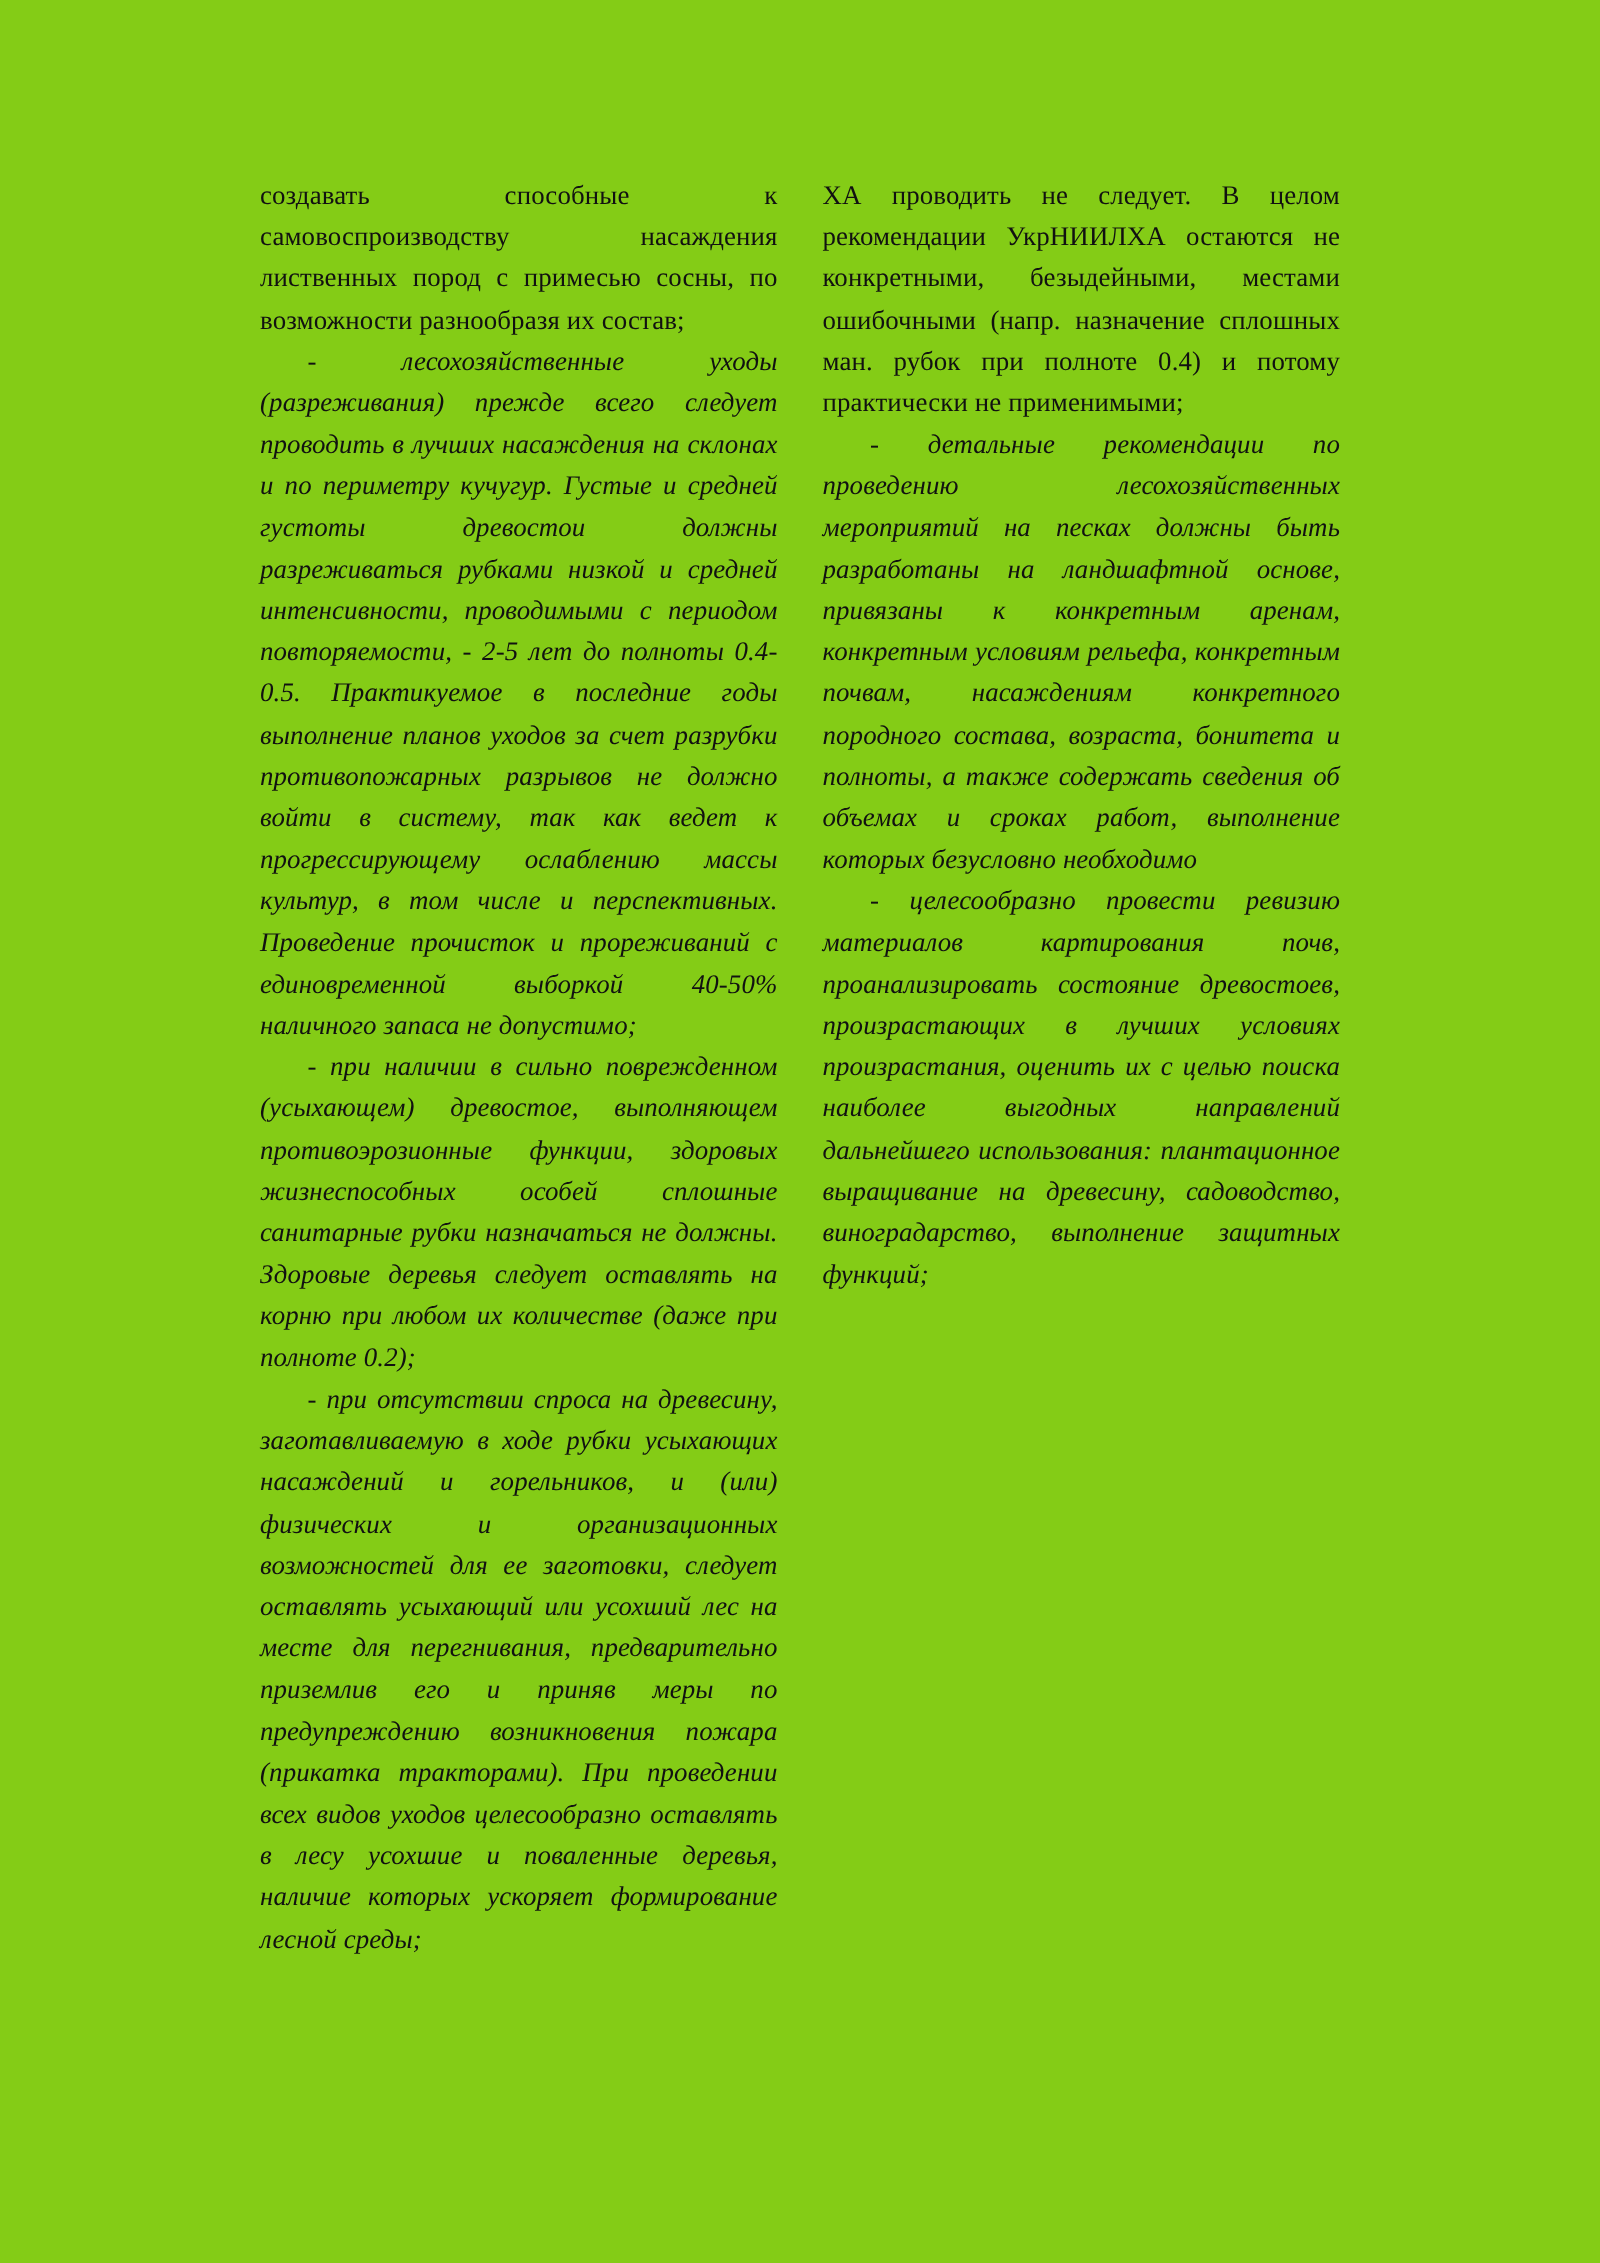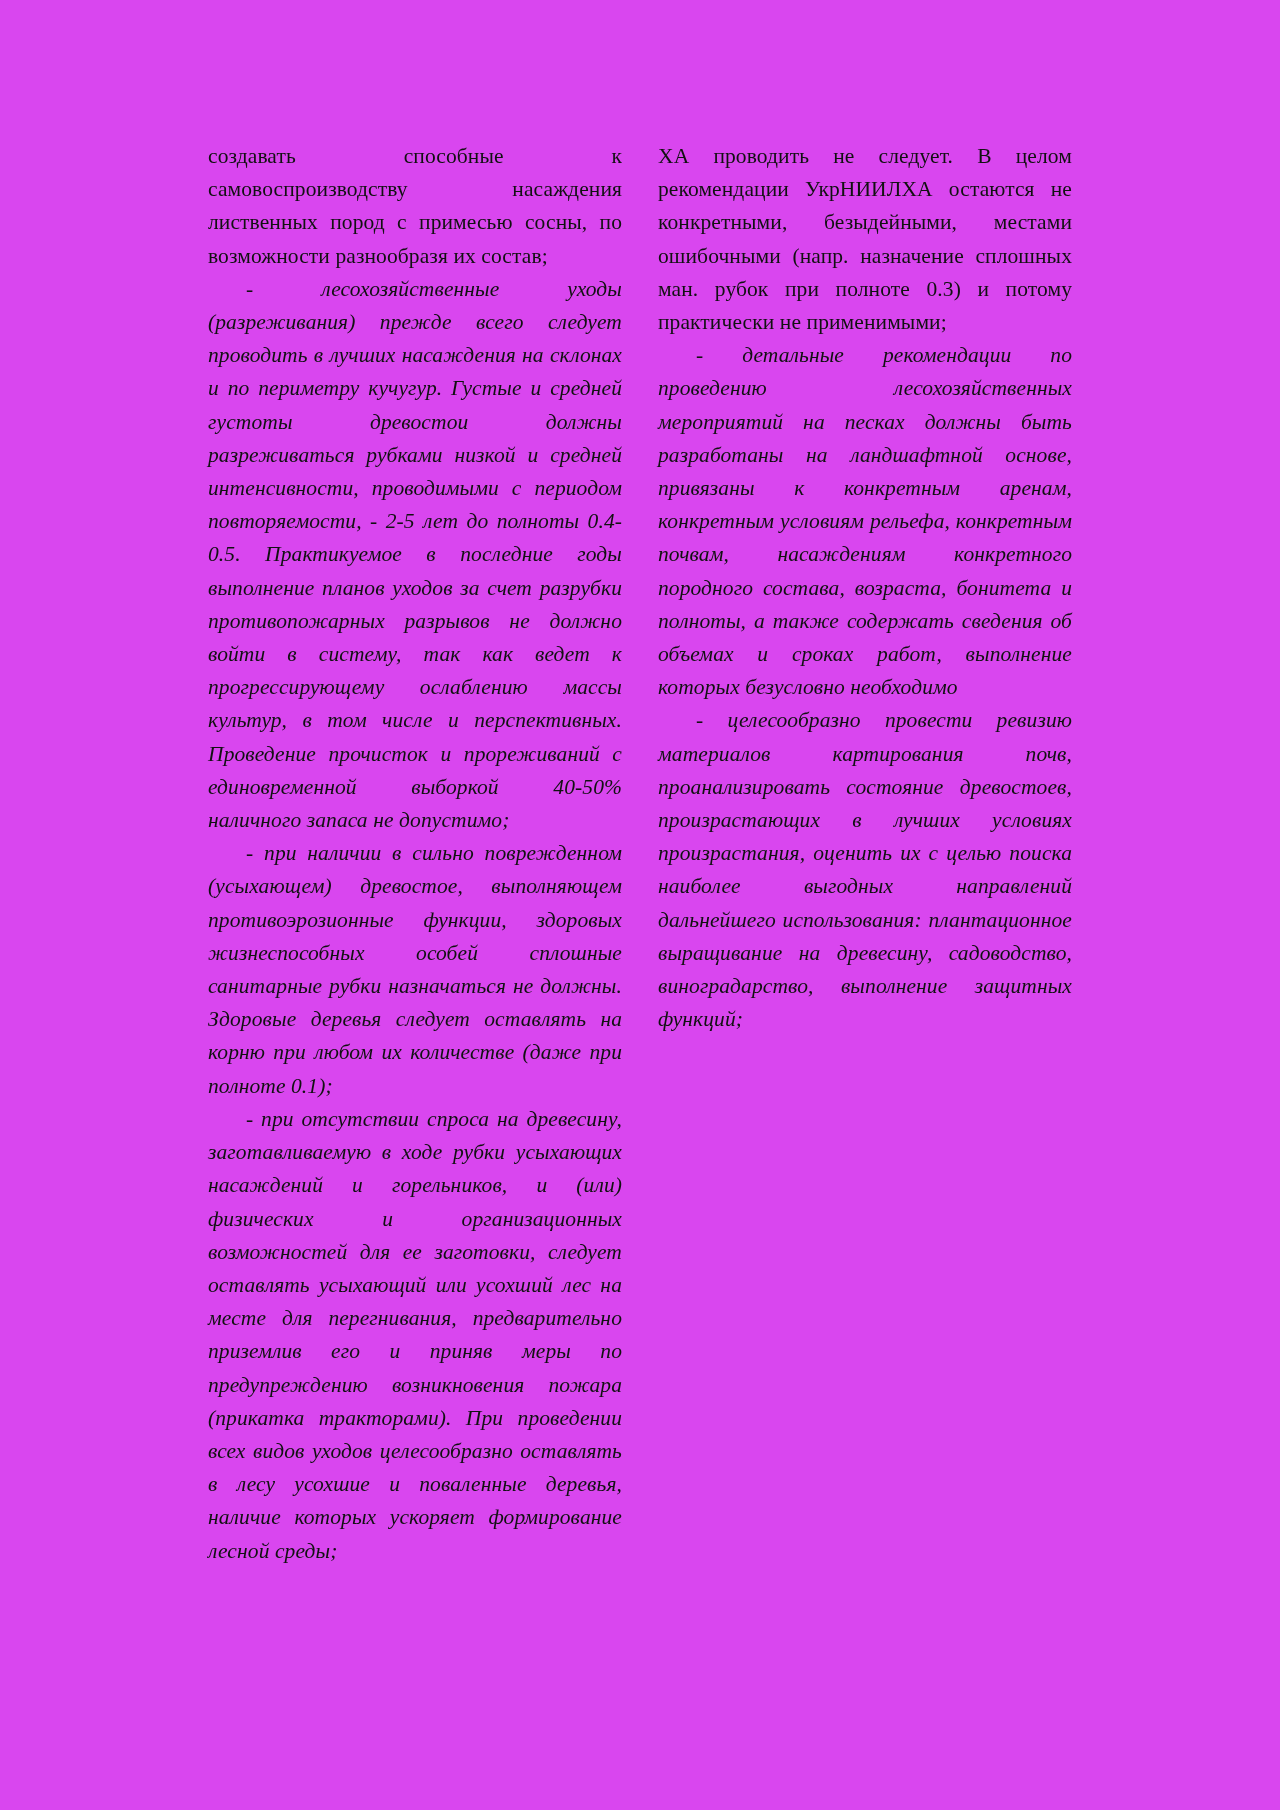--- a/index.html
+++ b/index.html
@@ -10,21 +10,21 @@
   body {
     width: 1280px;
     height: 1810px;
     font-family: "Liberation Serif", serif;
     color: #111111;
   }
   .page {
     position: relative;
     width: 1280px;
     height: 1810px;
-    background: #d946ef;
+    background: #84cc16;
     box-sizing: border-box;
   }
   .columns {
     position: absolute;
     top: 140px;
     left: 208px;
     width: 864px;
     display: flex;
     gap: 36px;
   }
@@ -52,24 +52,24 @@
 </style>
 </head>
 <body>
 
 <div class="page">
   <div class="columns">
 
     <div class="column">
       <p class="noindent">создавать способные к самовоспроизводству насаждения лиственных пород с примесью сосны, по возможности разнообразя их состав;</p>
       <p class="indent">- лесохозяйственные уходы (разреживания) прежде всего следует  проводить в лучших  насаждения на склонах и по периметру кучугур. Густые и средней густоты  древостои должны разреживаться рубками низкой и средней интенсивности, проводимыми с периодом повторяемости, - 2-5 лет до полноты 0.4-0.5. Практикуемое в последние годы выполнение планов уходов за счет разрубки противопожарных разрывов не должно войти в систему, так как ведет к прогрессирующему ослаблению массы культур, в том числе и перспективных. Проведение прочисток и прореживаний с единовременной выборкой 40-50% наличного запаса не допустимо;</p>
-      <p class="indent">- при наличии в сильно поврежденном (усыхающем) древостое, выполняющем противоэрозионные функции, здоровых жизнеспособных особей сплошные санитарные рубки назначаться не должны. Здоровые деревья следует оставлять на корню при любом их количестве (даже при полноте 0.1);</p>
+      <p class="indent">- при наличии в сильно поврежденном (усыхающем) древостое, выполняющем противоэрозионные функции, здоровых жизнеспособных особей сплошные санитарные рубки назначаться не должны. Здоровые деревья следует оставлять на корню при любом их количестве (даже при полноте 0.2);</p>
       <p class="indent">- при отсутствии спроса на древесину, заготавливаемую в ходе рубки усыхающих насаждений и горельников, и (или) физических и организационных возможностей для ее заготовки, следует оставлять усыхающий или усохший лес на месте для перегнивания, предварительно приземлив его и приняв меры по предупреждению возникновения пожара (прикатка тракторами). При проведении всех видов уходов целесообразно оставлять в лесу усохшие и поваленные деревья, наличие которых ускоряет формирование лесной  среды;</p>
     </div>
 
     <div class="column">
-      <p class="noindent">ХА проводить не следует. В целом рекомендации УкрНИИЛХА остаются не конкретными, безыдейными, местами ошибочными (напр. назначение сплошных ман. рубок при полноте 0.3) и потому практически не применимыми;</p>
+      <p class="noindent">ХА проводить не следует. В целом рекомендации УкрНИИЛХА остаются не конкретными, безыдейными, местами ошибочными (напр. назначение сплошных ман. рубок при полноте 0.4) и потому практически не применимыми;</p>
       <p class="indent">- детальные рекомендации по проведению лесохозяйственных мероприятий на песках должны быть разработаны на ландшафтной основе, привязаны к конкретным аренам, конкретным условиям рельефа, конкретным почвам, насаждениям конкретного породного состава, возраста, бонитета и полноты, а также содержать сведения об объемах и сроках работ, выполнение которых безусловно необходимо</p>
       <p class="indent">- целесообразно   провести ревизию материалов картирования почв, проанализировать  состояние древостоев, произрастающих в лучших условиях произрастания, оценить их с целью  поиска наиболее выгодных направлений  дальнейшего использования: плантационное выращивание на древесину, садоводство, виноградарство, выполнение защитных функций;</p>
     </div>
 
   </div>
 </div>
 
 </body></html>

